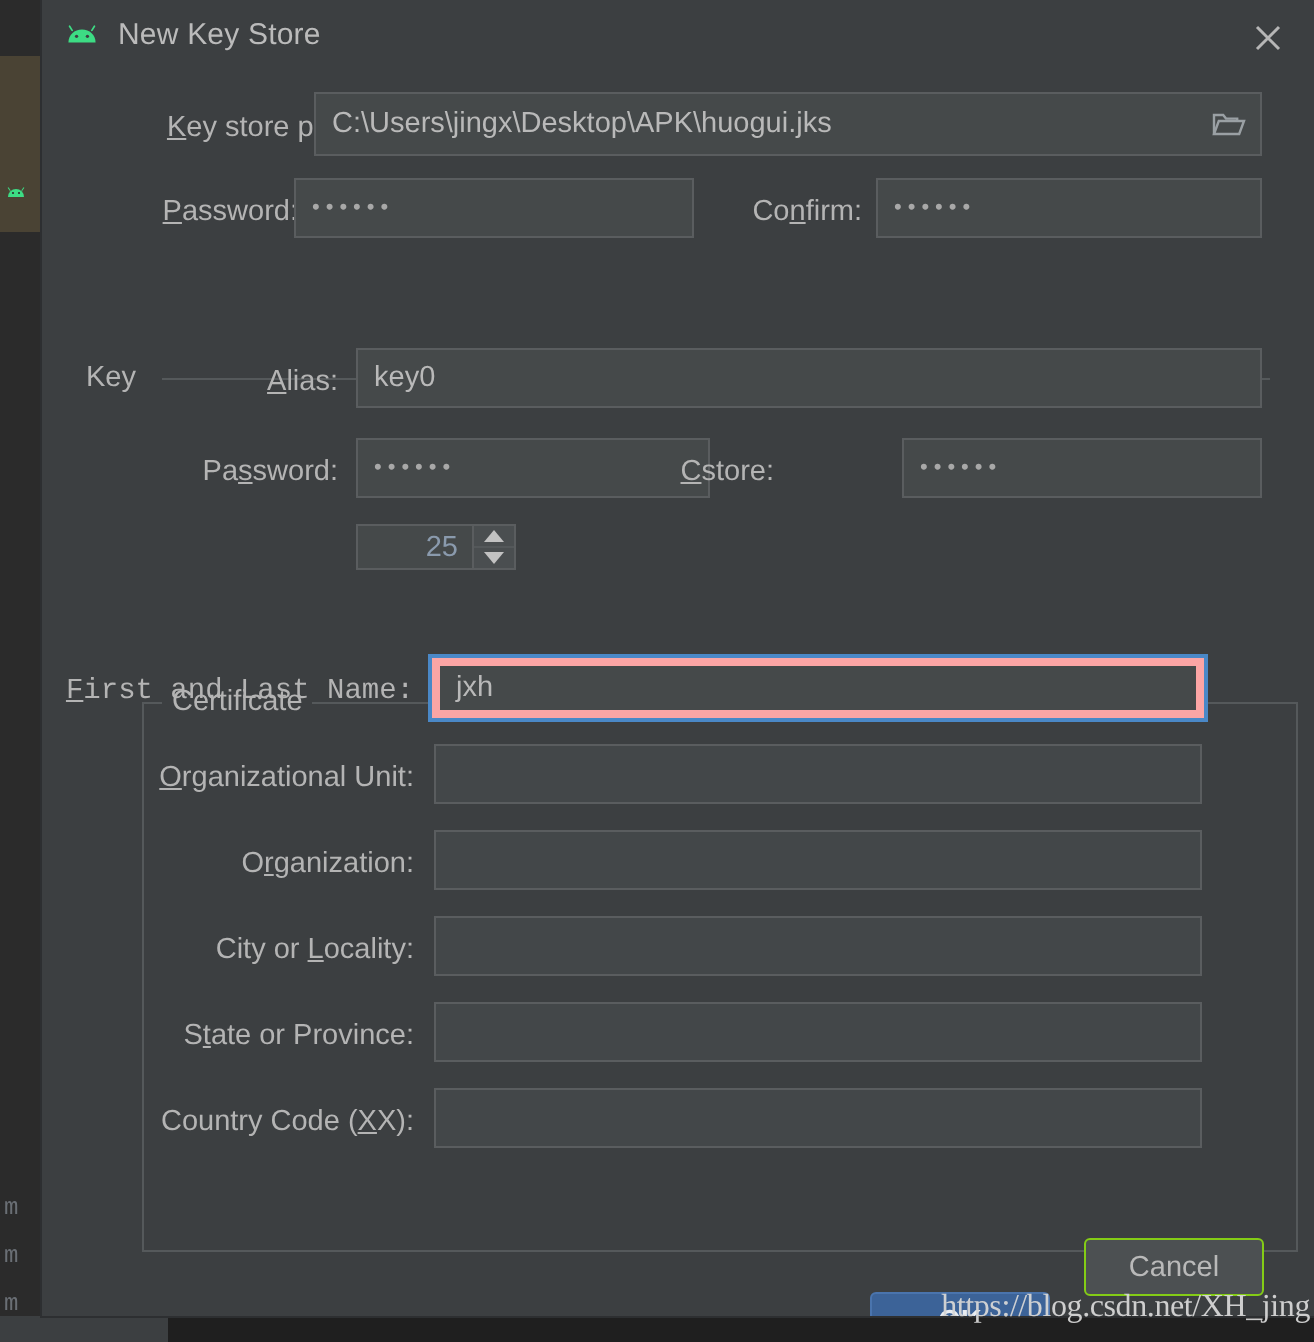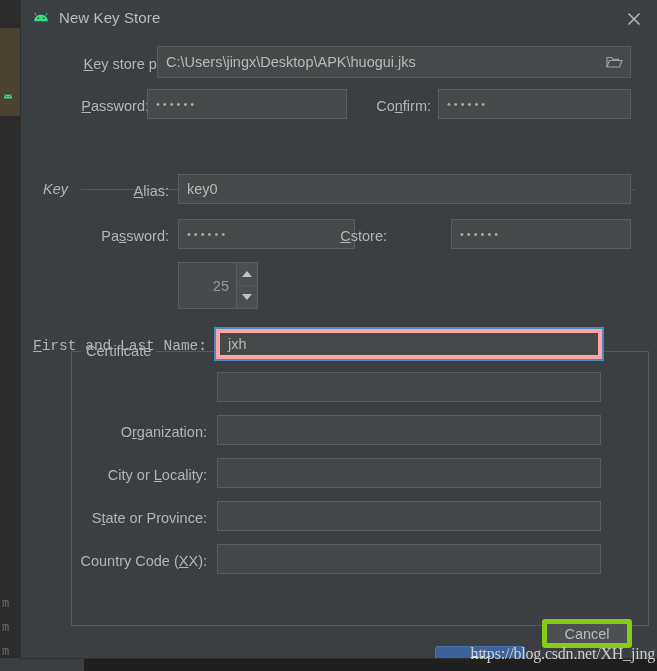--- a/index.html
+++ b/index.html
@@ -150,21 +150,20 @@
     width: 17px; height: 14px;
     cursor: pointer;
   }
 
   
   .group-key-label {
     position: absolute;
     left: 22px; top: 143px;
     font-size: 14.5px;
     color: #b4b4b4;
-    font-style: italic;
   }
   .group-key-rule {
     position: absolute;
     left: 60px; top: 151px;
     width: 554px; height: 1px;
     background: #55595b;
   }
 
   
   .group-cert-box {
@@ -234,21 +233,21 @@
   }
   .btn-ok {
     background: #3c6398;
     border: 1px solid #4a74ad;
     color: #e8ecf1;
     font-weight: bold;
     margin-top: 27px;
   }
   .btn-cancel {
     background: #4c5052;
-    border: 5px solid #84cc16;
+    border: 1px solid #84cc16;
     color: #b9b9b9;
   }
 
   
   .watermark {
     position: absolute;
     right: 2px; bottom: 8px;
     font-size: 16px;
     color: #d6d6d6;
     font-family: Liberation Serif, serif;
@@ -336,40 +335,41 @@
       <div class="lbl" style="left:0px; top:190px; width:148px;"><span>Pa</span><span class="mn">s</span><span>sword:</span></div>
       <div class="field" style="left:157px; top:181px; width:177px; height:30px;">
         <span class="field-value dots">••••••</span>
       </div>
 
       <div class="lbl" style="left:246px; top:190px; width:120px;"><span class="mn">C</span><span>store:</span></div>
       <div class="field" style="left:430px; top:181px; width:180px; height:30px;">
         <span class="field-value dots">••••••</span>
       </div>
 
-      <div class="spinner" style="left:157px; top:224px; width:80px; height:47px;">
+      <div class="spinner" style="left:157px; top:224px; width:80px; height:23px;">
         <div class="spinner-value">25</div>
         <div class="spinner-arrows">
           <div class="spin-up">
               <span class="tri tri-up"></span>
             </div>
           <div class="spin-dn">
               <span class="tri tri-dn"></span>
             </div>
         </div>
       </div>
 
       <div class="group-cert-box"></div>
       <div class="group-cert-label">Certificate</div>
 
       <div class="lbl" style="left:0px; top:300px; width:186px;font-family:Liberation Mono, monospace;"><span class="mn">F</span><span>irst and Last Name:</span></div>
       <div class="field focused" style="left:195px; top:291px; width:386px; height:30px;">
         <span class="field-value">jxh</span>
       </div>
 
+      <div class="lbl" style="left:0px; top:343px; width:186px;"><span class="mn">O</span><span>rganizational Unit:</span></div>
       <div class="field empty" style="left:196px; top:334px; width:384px; height:30px;">
         <span class="field-value"></span>
       </div>
 
       <div class="lbl" style="left:0px; top:386px; width:186px;"><span>O</span><span class="mn">r</span><span>ganization:</span></div>
       <div class="field empty" style="left:196px; top:377px; width:384px; height:30px;">
         <span class="field-value"></span>
       </div>
 
       <div class="lbl" style="left:0px; top:429px; width:186px;"><span>City or </span><span class="mn">L</span><span>ocality:</span></div>

